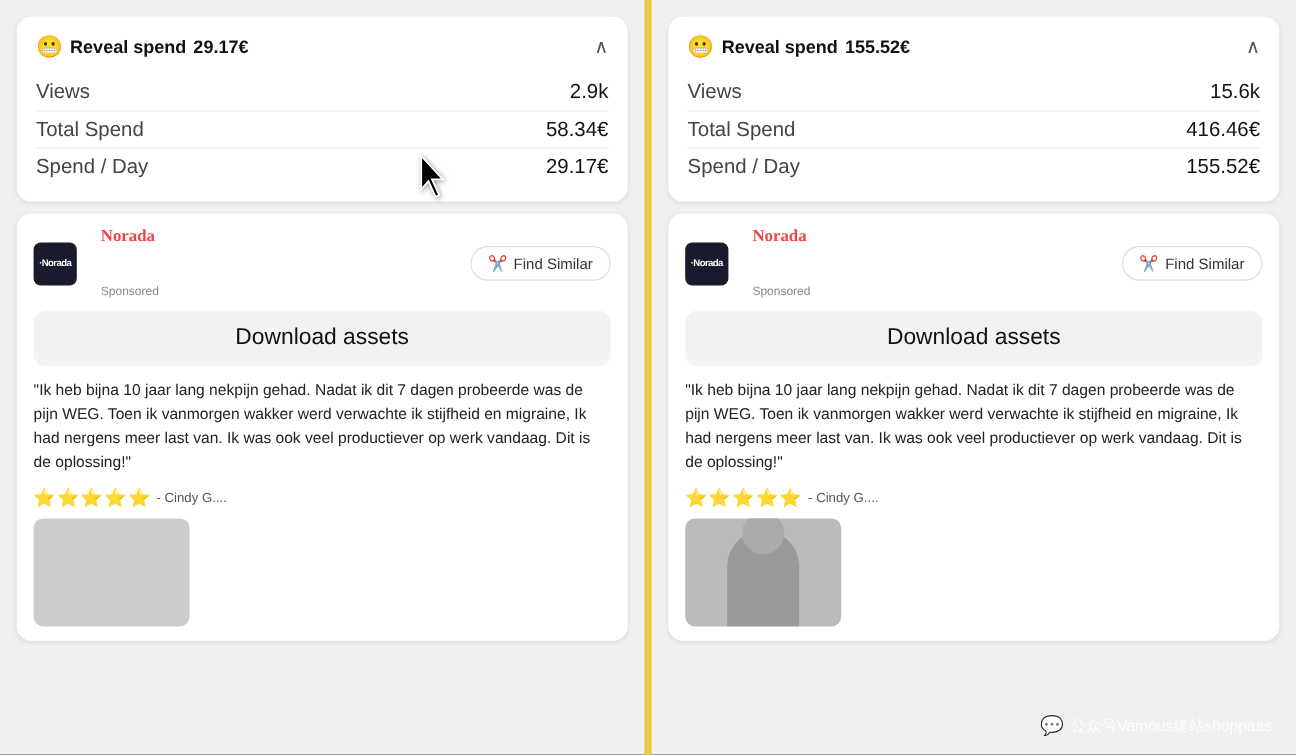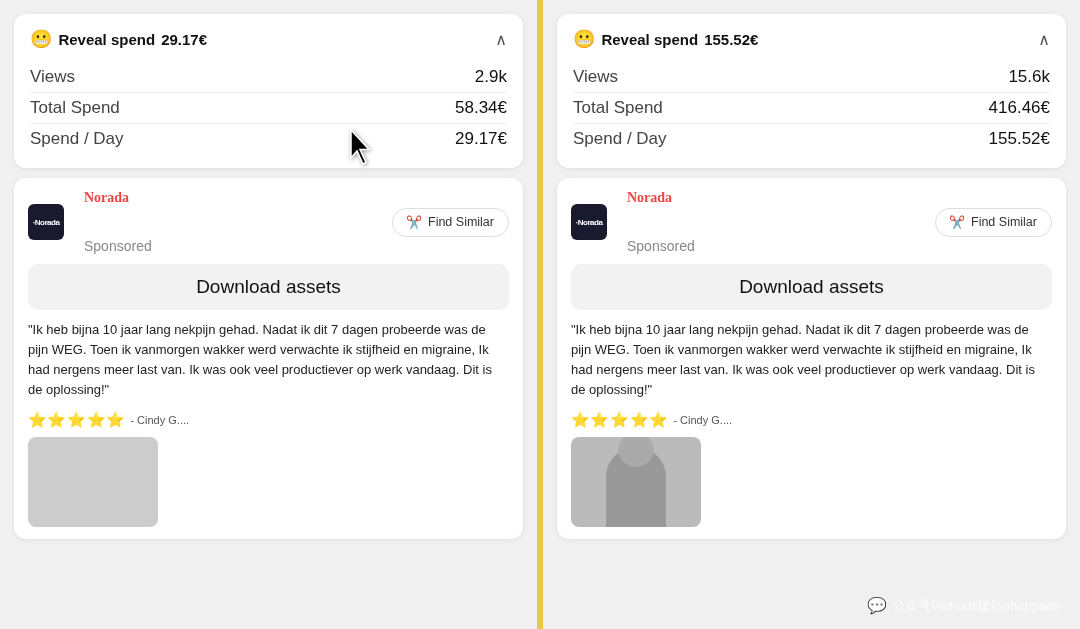--- a/index.html
+++ b/index.html
@@ -112,21 +112,21 @@
       font-weight: 700;
       letter-spacing: -0.5px;
     }
     .brand-name {
       font-size: 14px;
       font-weight: 700;
       color: #ef4444;
       font-family: Liberation Serif, serif;
     }
     .brand-sponsored {
-      font-size: 14px;
+      font-size: 10px;
       color: #888;
       margin-top: 32px;
     }
     .find-similar-btn {
       background: #fff;
       border: 1.5px solid #ddd;
       border-radius: 20px;
       padding: 6px 14px;
       font-size: 12.5px;
       font-weight: 500;

